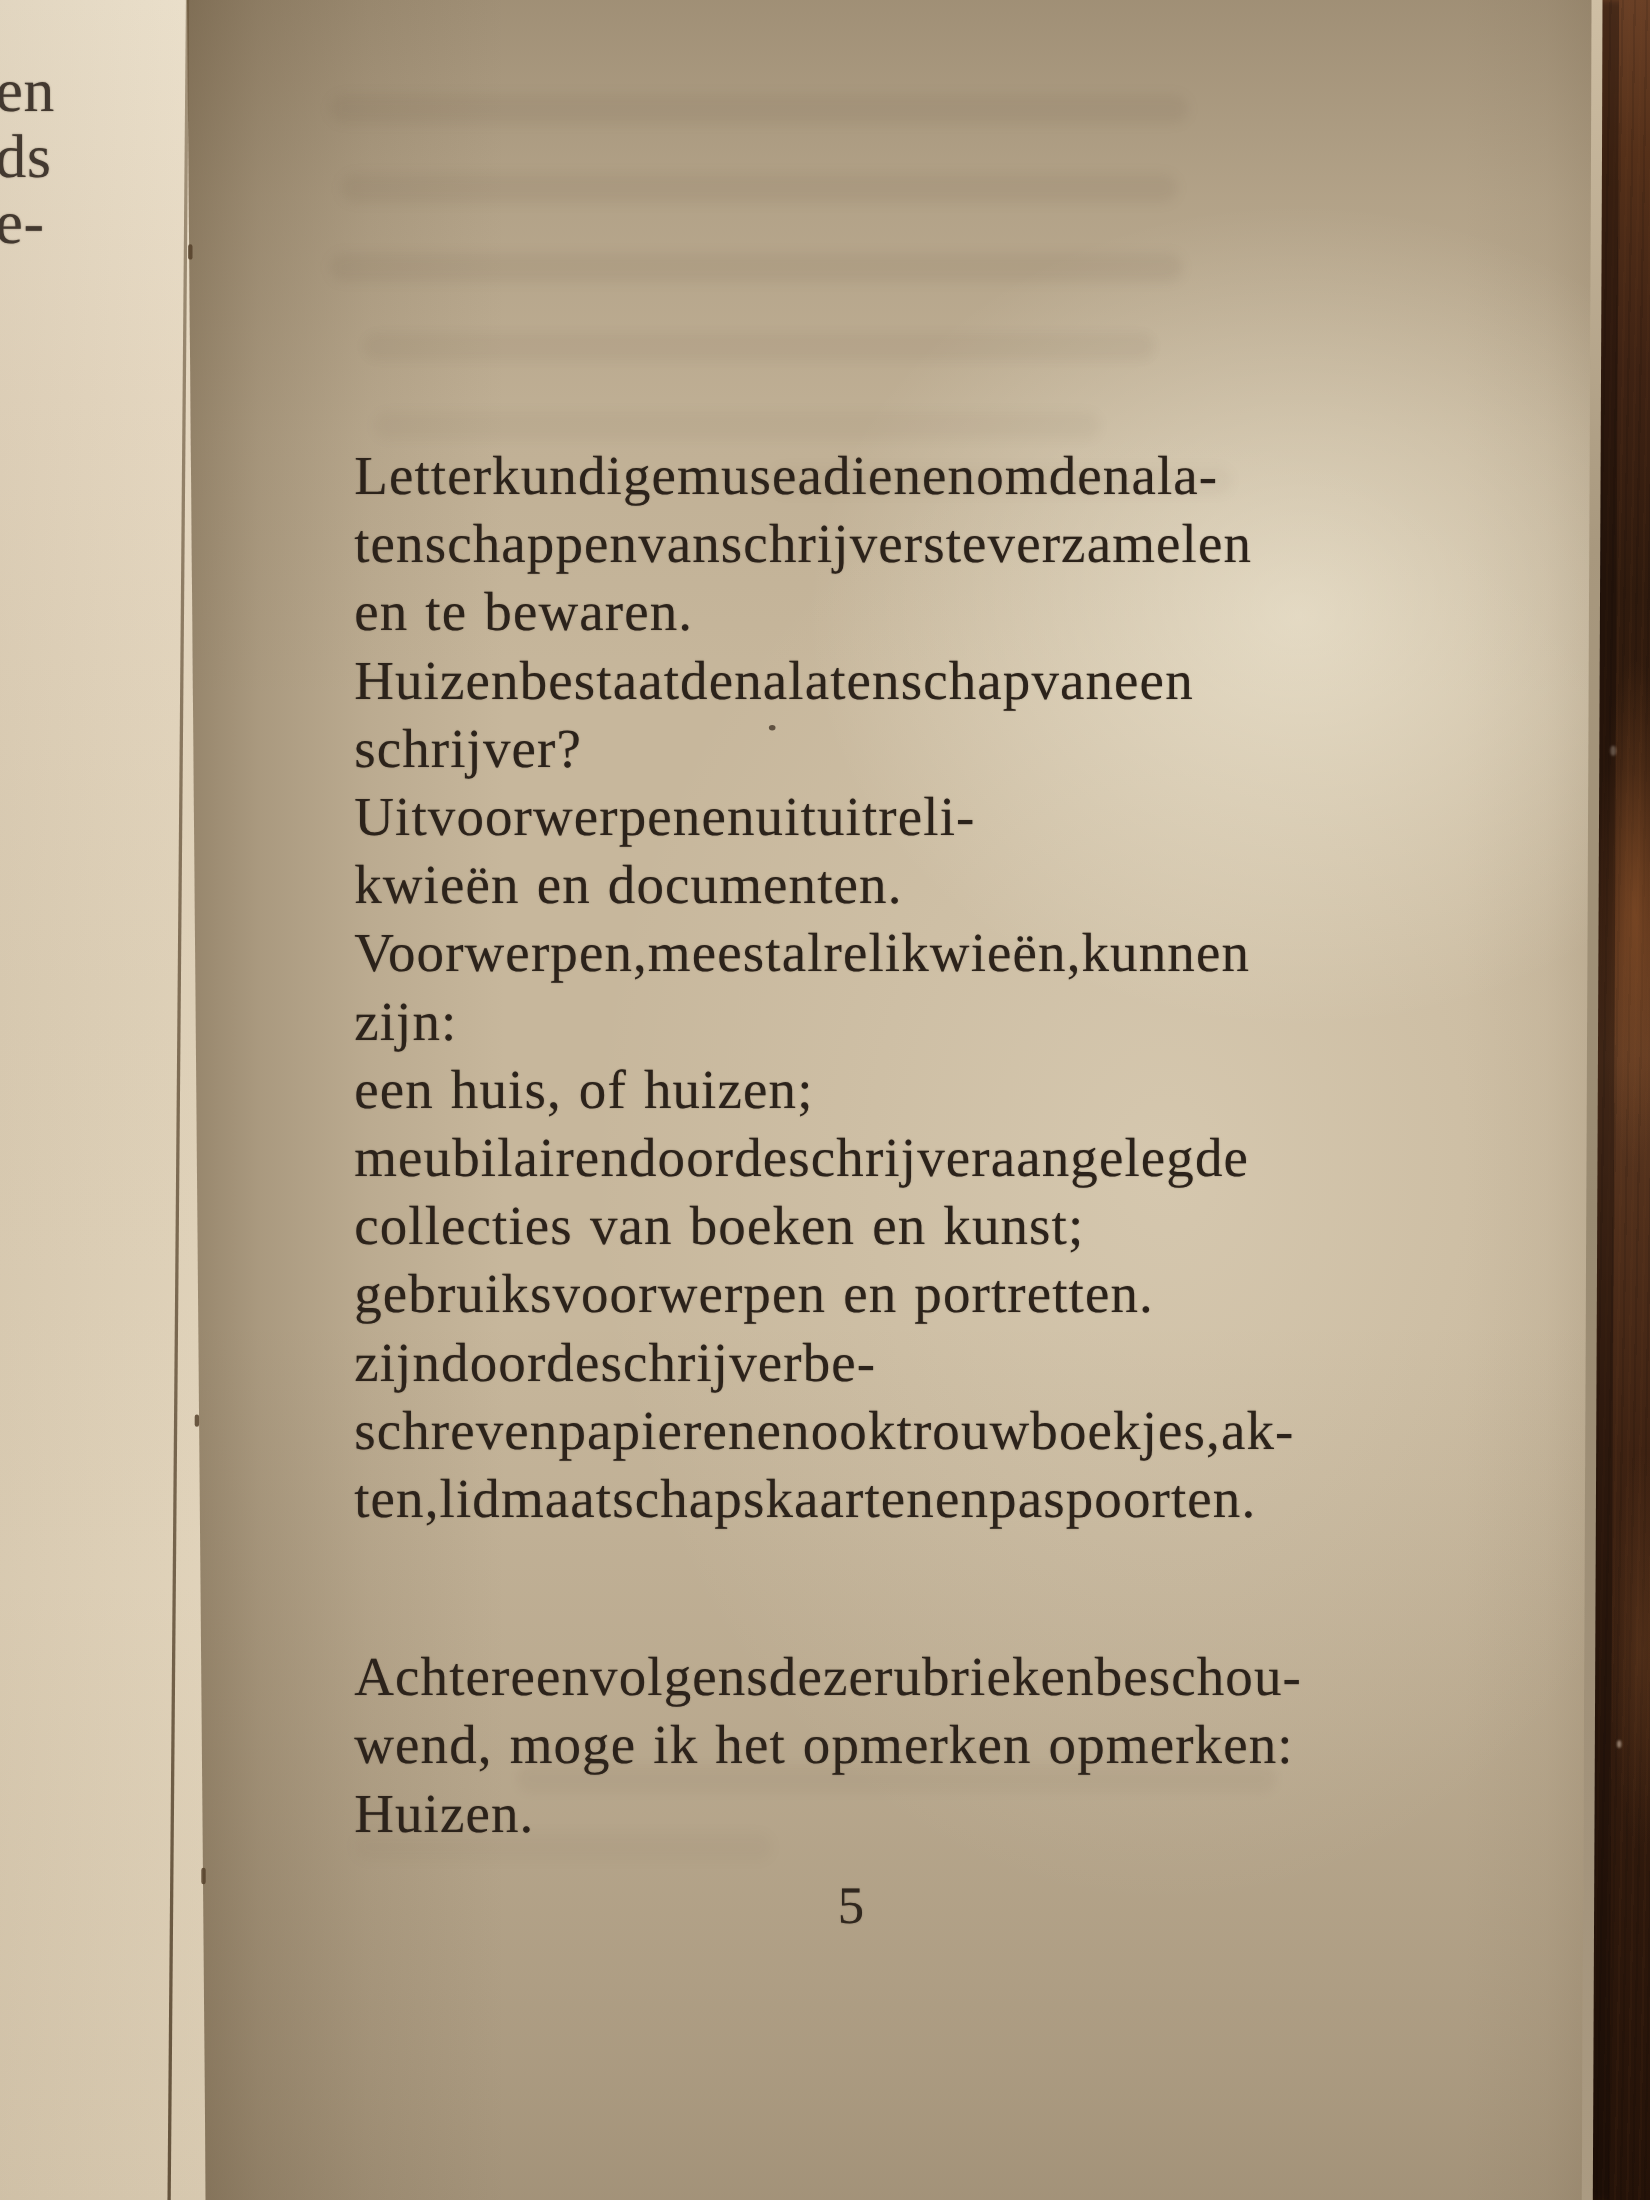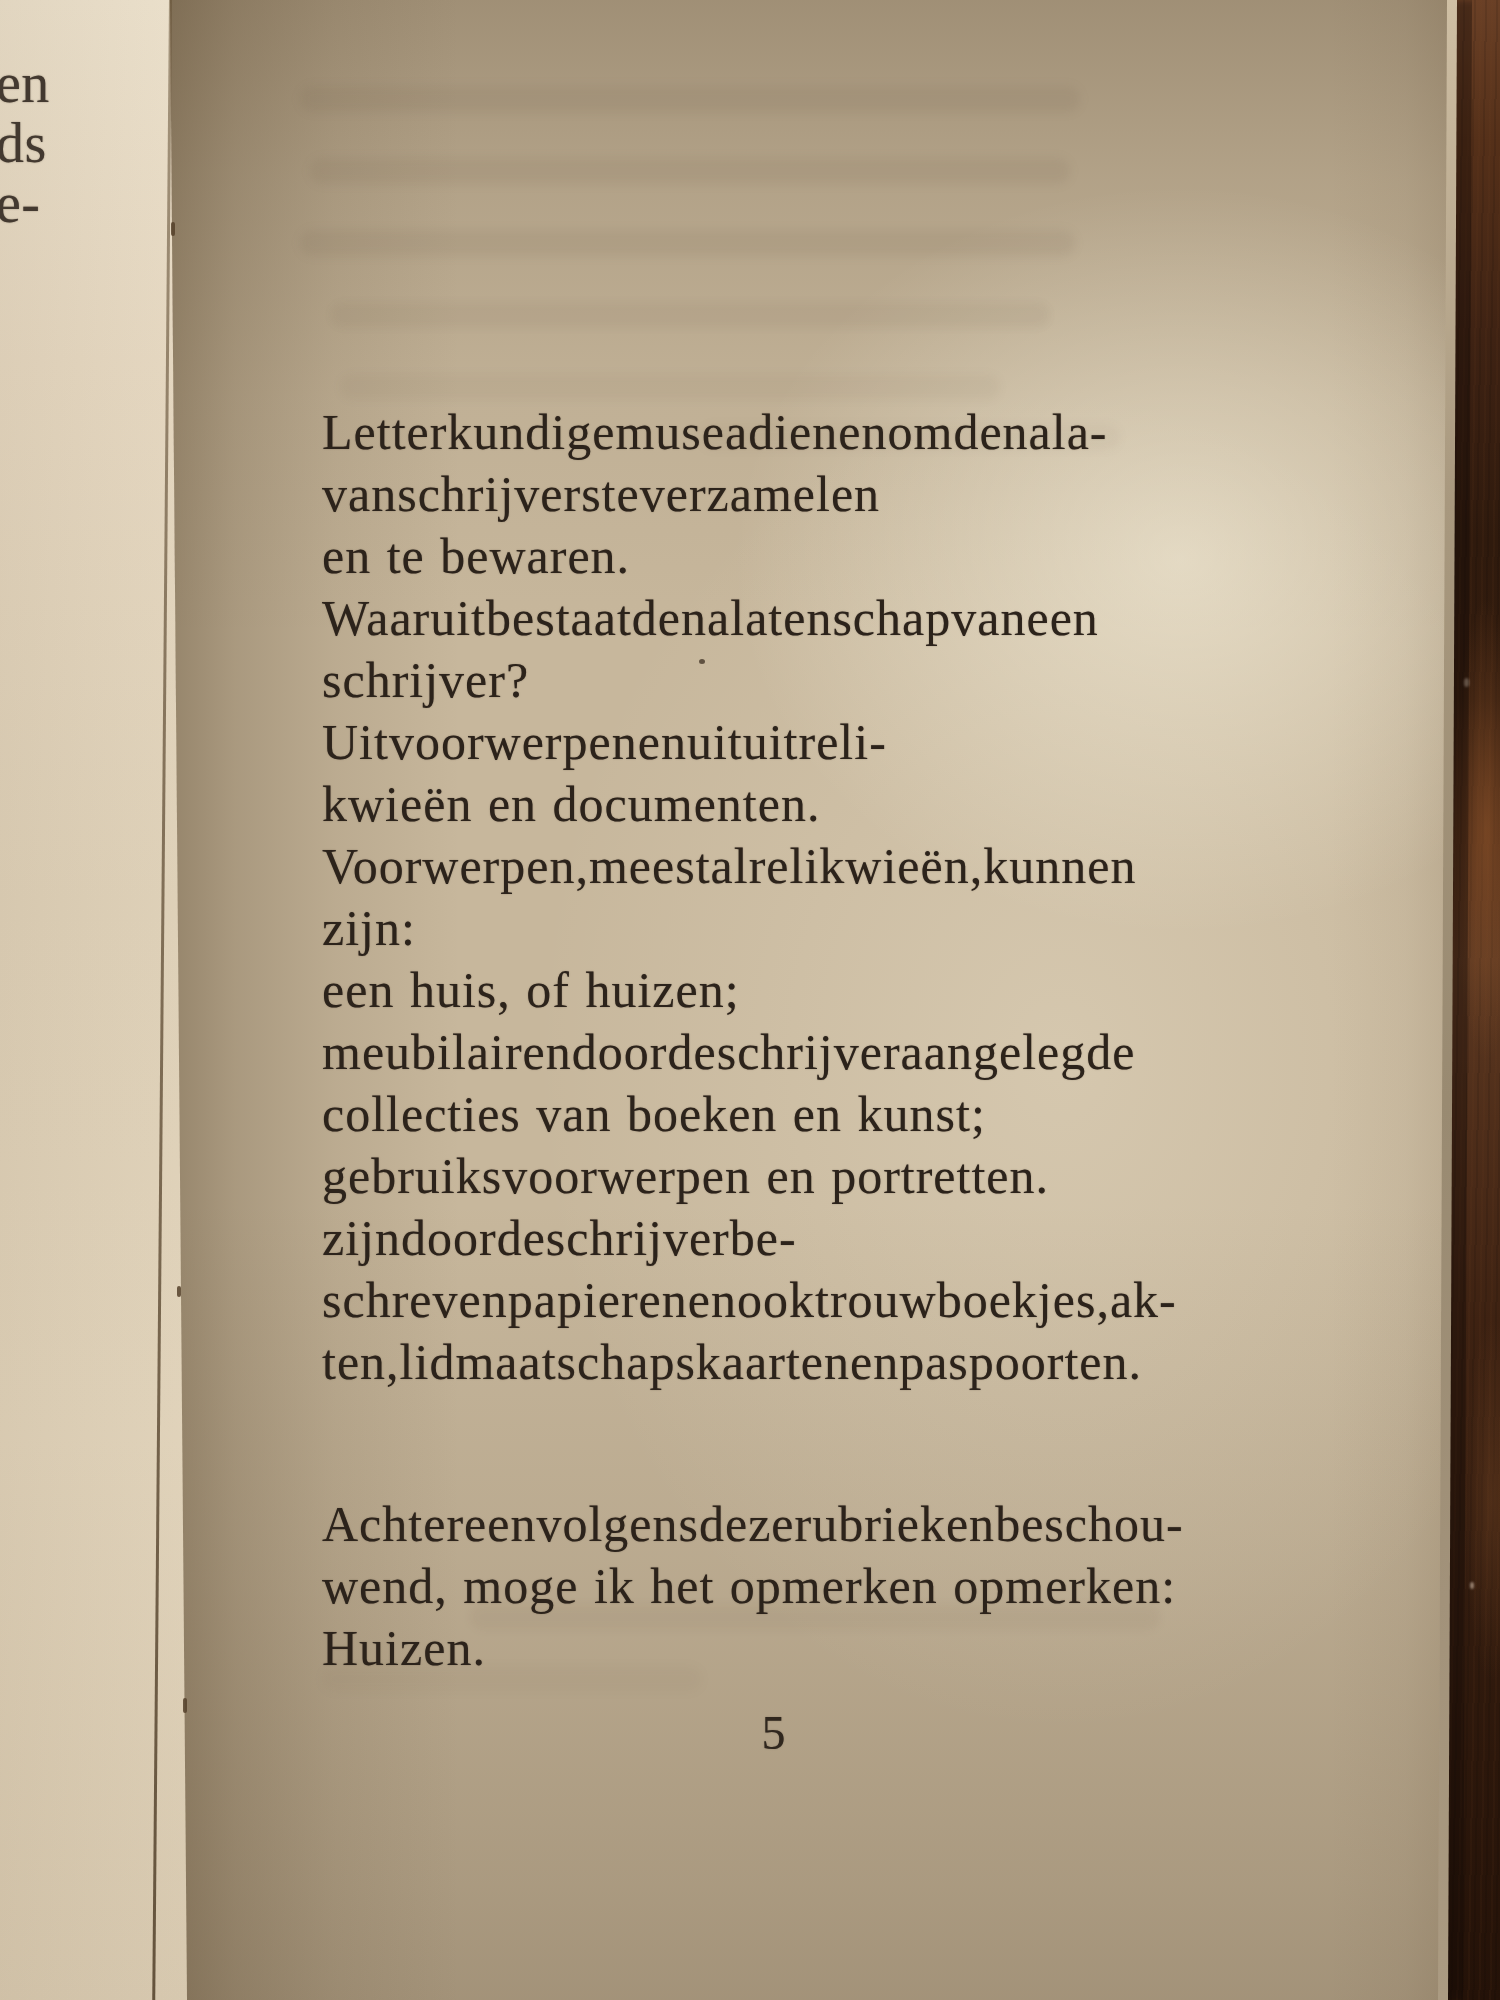--- a/index.html
+++ b/index.html
@@ -138,30 +138,31 @@
       <div class="para">
         <div class="line j">
           <span>Letterkundige</span>
           <span>musea</span>
           <span>dienen</span>
           <span>om</span>
           <span>de</span>
           <span>nala-</span>
         </div>
         <div class="line j">
+          <span>tenschappen</span>
           <span>van</span>
           <span>schrijvers</span>
           <span>te</span>
           <span>verzamelen</span>
         </div>
         <div class="line">en te bewaren.</div>
       </div>
       <div class="para">
         <div class="line j">
-          <span>Waaruit</span>
+          <span>Huizen</span>
           <span>bestaat</span>
           <span>de</span>
           <span>nalatenschap</span>
           <span>van</span>
           <span>een</span>
         </div>
         <div class="line">schrijver?</div>
       </div>
       <div class="para">
         <div class="line j">

